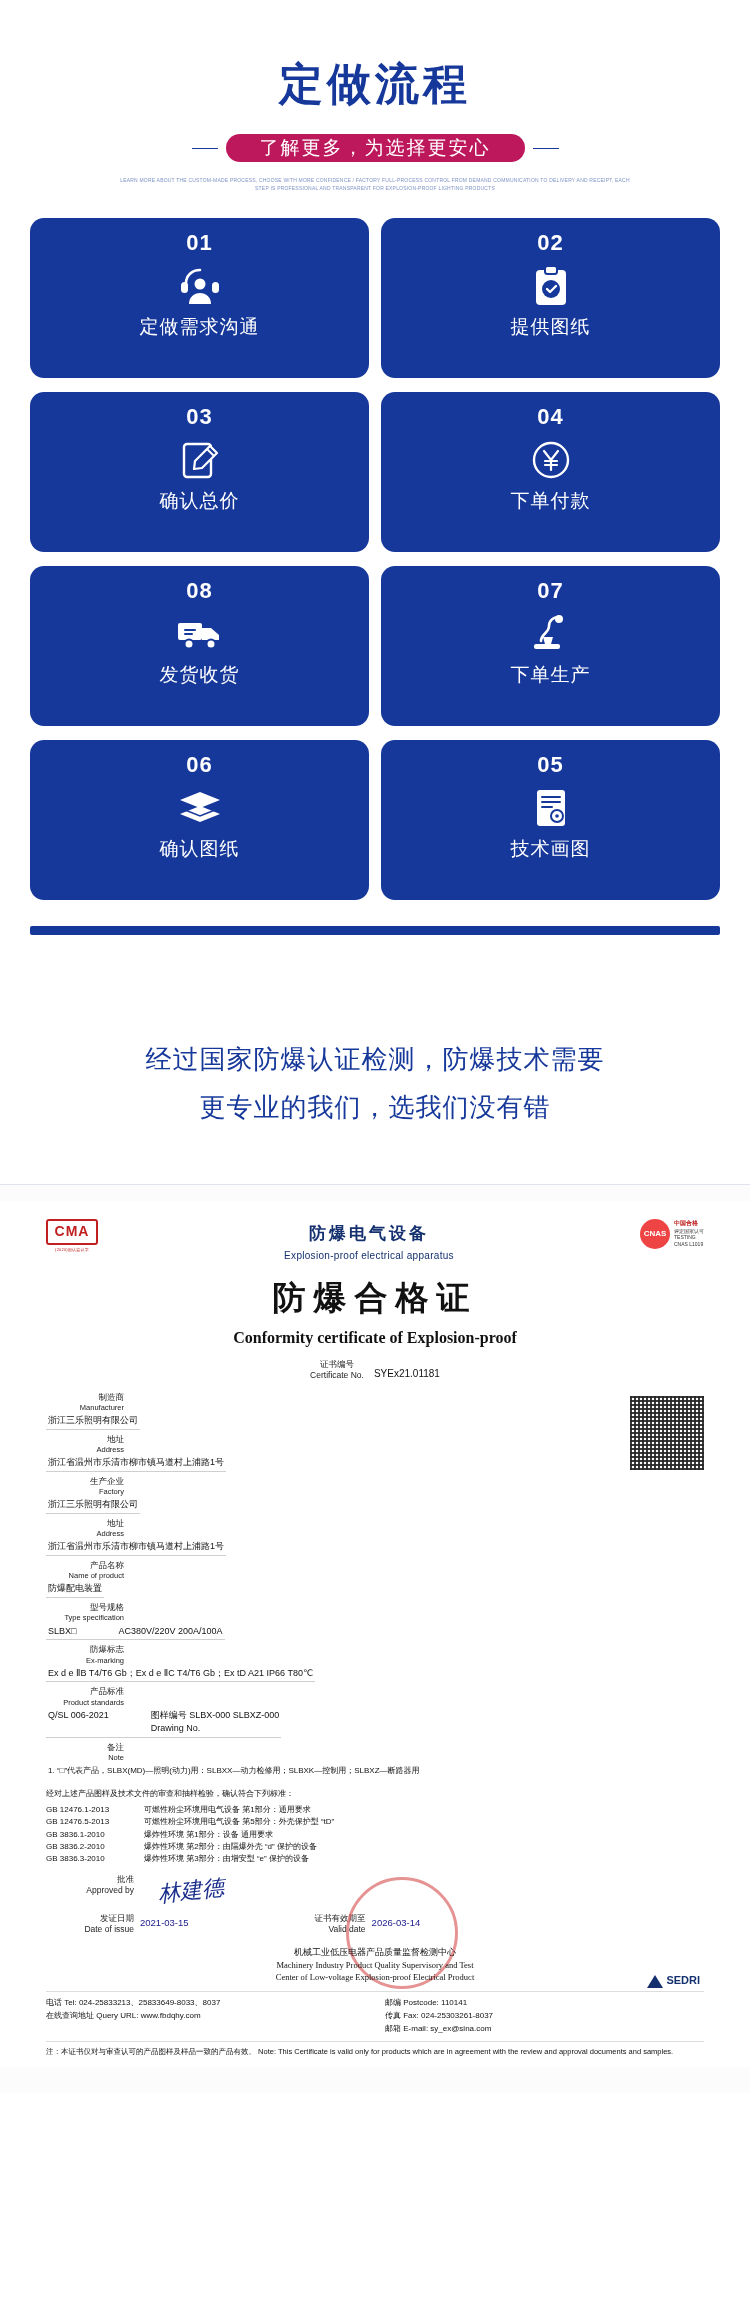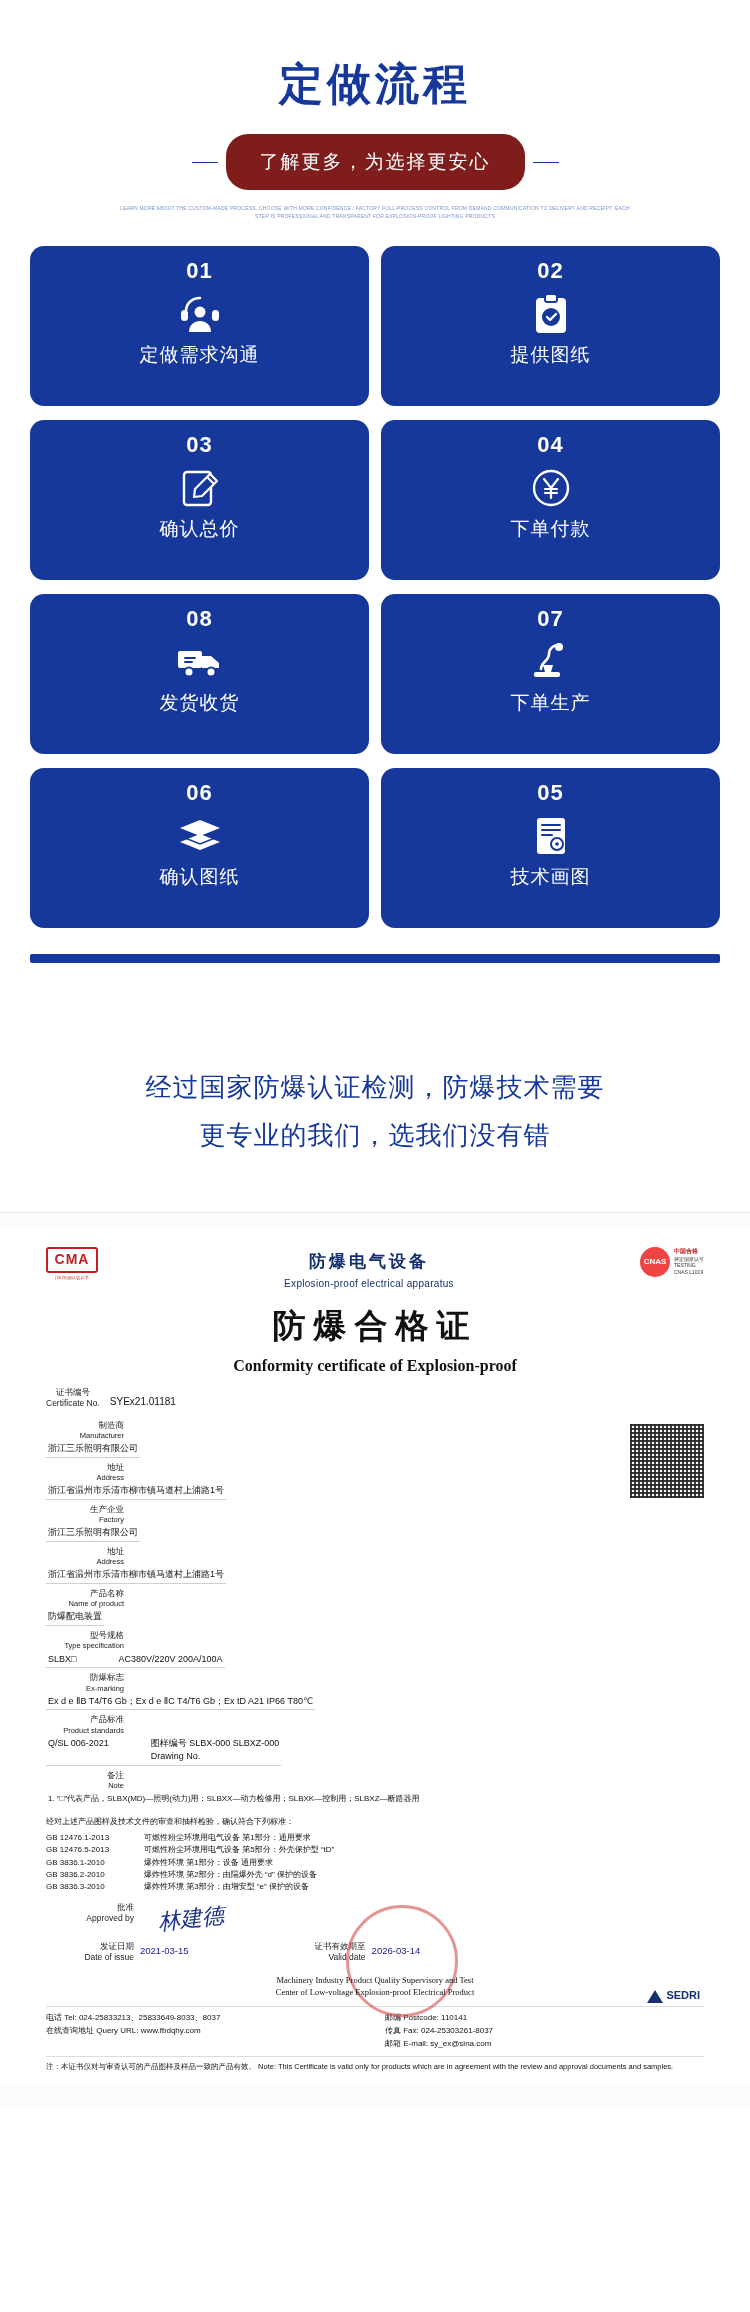--- a/index.html
+++ b/index.html
@@ -16,25 +16,25 @@
   .flow-title {
     text-align: center;
     font-size: 44px;
     font-weight: bold;
     letter-spacing: 4px;
     color: #16389a;
     line-height: 1.1;
   }
   .flow-pill-wrap { display: flex; justify-content: center; margin-top: 26px; }
   .flow-pill {
-    background: #7f1d1d;
+    background: #be185d;
     color: #fff;
     font-size: 19px;
     letter-spacing: 2px;
-    padding: 15px 34px;
+    padding: 1px 34px;
     border-radius: 22px;
     position: relative;
   }
   .flow-pill::before, .flow-pill::after {
     content: "";
     position: absolute;
     top: 50%;
     width: 26px;
     height: 1px;
     background: #16389a;
@@ -183,20 +183,21 @@
     text-align: center;
     font-size: 16px;
     font-weight: bold;
     font-family: "Liberation Serif", serif;
     margin-top: 3px;
     color: #111;
   }
   .cert-no-row {
     margin-top: 9px;
     display: flex;
+    justify-content: center;
     align-items: flex-end;
     gap: 10px;
   }
   .cert-no-label { text-align: center; font-size: 8.5px; line-height: 1.35; color: #222; }
   .cert-no-value { font-size: 10px; color: #111; padding-bottom: 1px; }
 
   .cert-body { display: flex; margin-top: 8px; gap: 10px; }
   .cert-fields { flex: 1; }
   .frow { display: flex; align-items: flex-start; padding: 2px 0; flex-direction: column; }
   .fl {
@@ -643,20 +644,21 @@
         <div class="val">2021-03-15</div>
         <div class="stamp"></div>
         <div class="lbl2">
           <div>证书有效期至</div>
           <div>Valid date</div>
         </div>
         <div class="val">2026-03-14</div>
       </div>
 
       <div class="org-block">
+        <div>机械工业低压电器产品质量监督检测中心</div>
         <div class="en">Machinery Industry Product Quality Supervisory and Test</div>
         <div class="en">Center of Low-voltage Explosion-proof Electrical Product</div>
         <div class="sedri">
           <span class="tri"></span>
           <span>SEDRI</span>
         </div>
       </div>
 
       <div class="contact-grid">
         <div class="col">

